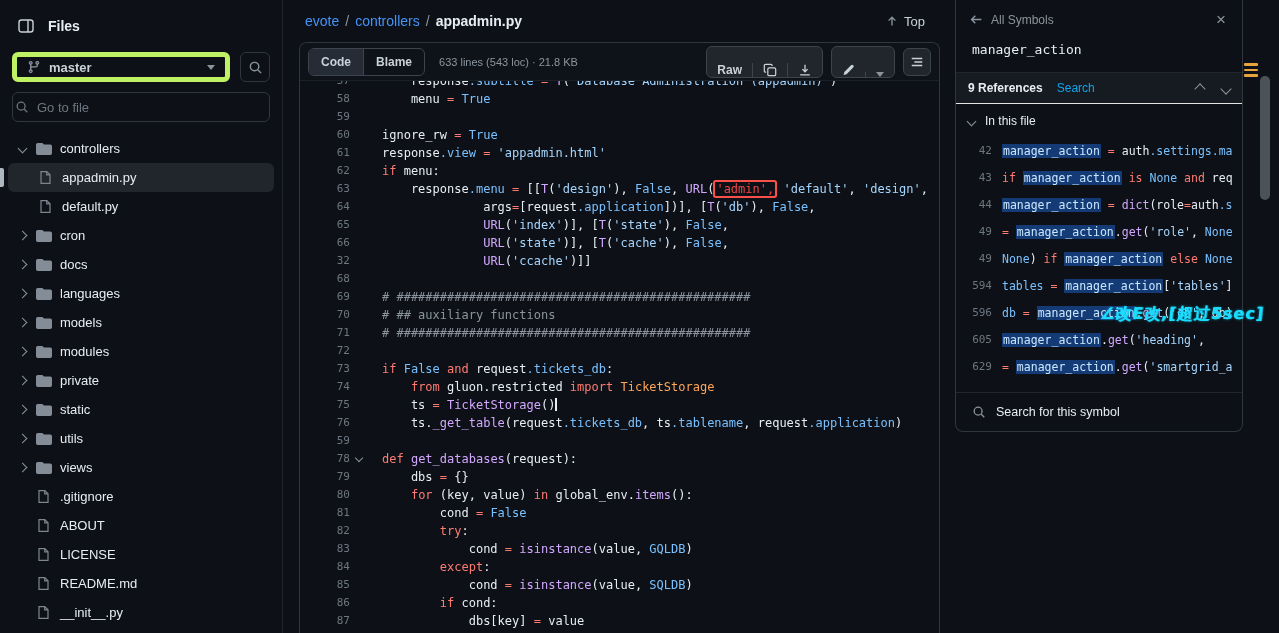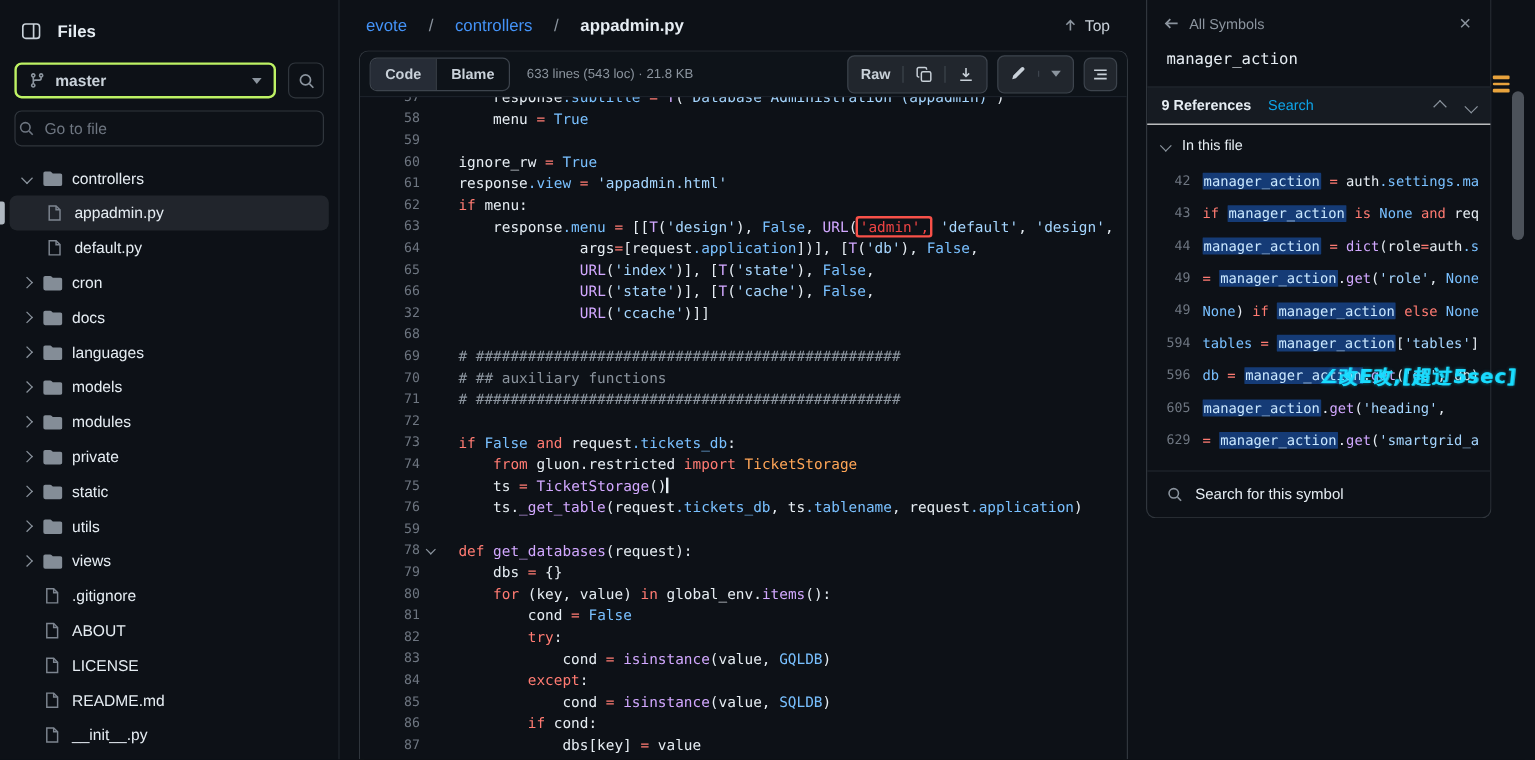--- a/index.html
+++ b/index.html
@@ -7,21 +7,21 @@
 body{background:#0d1117;color:#e6edf3;font-family:"Liberation Sans",sans-serif;overflow:hidden;position:relative;font-size:13px}
 button{font-family:inherit;cursor:pointer;background:none;border:none;color:inherit}
 svg{display:block}
 
 
 .sidebar{position:absolute;left:0;top:0;bottom:0;width:283px;border-right:1px solid #21262d;padding:10px 8px;background:#0d1117}
 .sb-head{display:flex;align-items:center;gap:8px;padding:2px 4px 12px}
 .icon-btn28{width:28px;height:28px;border-radius:6px;display:flex;align-items:center;justify-content:center}
 .sb-title{font-weight:700;font-size:14px}
 .branch-row{display:flex;gap:10px;padding:0 4px}
-.branch-btn{flex:1;height:30px;border:2px solid #bef264;border-radius:6px;display:flex;align-items:center;gap:8px;padding:0 10px;color:#c9d1d9;font-size:13px;background:transparent}
+.branch-btn{flex:1;height:30px;border:5px solid #bef264;border-radius:6px;display:flex;align-items:center;gap:8px;padding:0 10px;color:#c9d1d9;font-size:13px;background:transparent}
 .branch-btn .lbl{flex:1;text-align:left;font-weight:600}
 .caret{width:0;height:0;border-left:4px solid transparent;border-right:4px solid transparent;border-top:5px solid #8b949e}
 .sq30{width:30px;height:30px;border:1px solid #30363d;border-radius:6px;display:flex;align-items:center;justify-content:center;flex:none}
 .goto{margin:10px 4px 0;height:30px;border:1px solid #30363d;border-radius:6px;display:flex;align-items:center;gap:8px;padding:0 2px}
 .goto input{flex:1;background:transparent;border:0;outline:0;color:#e6edf3;font-size:13px;font-family:inherit;min-width:0}
 .goto input::placeholder{color:#6e7681}
 .tree{margin-top:12px}
 .tree-row{height:29px;display:flex;align-items:center;border-radius:6px;font-size:13px;color:#e6edf3;position:relative;padding-left:6px;cursor:pointer}
 .tree-row.selected{background:rgba(177,186,196,.12)}
 .tree-row.selected::before{content:"";position:absolute;left:-8px;top:5px;height:19px;width:4px;border-radius:0 2px 2px 0;background:#afb8c1}
@@ -31,34 +31,34 @@
 .chev.down{transform:rotate(45deg)}
 .ticon{width:16px;height:16px;flex:none;margin-left:6px;display:flex;align-items:center}
 .tlabel{margin-left:8px;white-space:nowrap}
 .tree-row.root-file{padding-left:28px}
 .tree-row.root-file .ticon,.tree-row.child-file .ticon{margin-left:0}
 .tree-row.child-file{padding-left:30px}
 
 
 .main{position:absolute;left:299px;top:0;width:641px;height:633px}
 .bc-bar{height:42px;display:flex;align-items:center;justify-content:space-between;padding:0 6px}
-.crumbs{font-size:14px;display:flex;align-items:flex-start;gap:18px}
+.crumbs{font-size:14px;display:flex;align-items:flex-start;gap:6px}
 .crumbs a{color:#4493f8;text-decoration:none;cursor:pointer}
 .crumbs .sep{color:#8b949e}
 .crumbs .cur{font-weight:600}
 .top-btn{display:flex;align-items:center;gap:6px;color:#c9d1d9;font-size:13px;padding:4px 9px;border-radius:6px}
 .code-card{position:absolute;top:42px;left:0;right:0;bottom:0;border:1px solid #30363d;border-bottom:0;border-radius:8px 8px 0 0;background:#0d1117;display:flex;flex-direction:column;overflow:hidden}
 .card-head{height:38px;flex:none;display:flex;align-items:center;padding:0 8px;background:#0e1319;border-bottom:1px solid #1b2129}
 .seg{display:flex;border:1px solid #3d444d;border-radius:6px;height:28px;overflow:hidden}
 .seg button{height:100%;padding:0 12px;font-size:12px;font-weight:600;color:#c9d1d9}
 .seg button.active{background:#262c36}
 .seg button+button{border-left:1px solid #3d444d}
 .meta{color:#8b949e;font-size:11px;margin-left:14px}
 .head-right{margin-left:auto;display:flex;align-items:center;gap:8px}
-.bgroup{display:flex;align-items:center;height:32px;border:1px solid #3d444d;border-radius:6px;overflow:hidden;background:#21262d}
+.bgroup{display:flex;align-items:flex-end;height:32px;border:1px solid #3d444d;border-radius:6px;overflow:hidden;background:#21262d}
 .bgroup>button{display:flex;align-items:center;justify-content:center;padding:0 10px;font-size:12px;font-weight:600;color:#c9d1d9}
 .bgroup>button+button{border-left:1px solid #3d444d}
 .sqbtn{width:28px;height:28px;border:1px solid #3d444d;border-radius:6px;background:#21262d;display:flex;align-items:center;justify-content:center}
 .code-body{flex:1;overflow:hidden;position:relative}
 .lines{margin-top:-9px}
 .cl{display:flex;height:18px;line-height:18px}
 .gut{width:50px;flex:none;text-align:right;color:#6e7681;font:11px/18px "DejaVu Sans Mono",monospace;cursor:pointer}
 .foldc{width:20px;flex:none;position:relative}
 .foldc.has::after{content:"";position:absolute;left:6px;top:5px;width:5px;height:5px;border-right:1.5px solid #8b949e;border-bottom:1.5px solid #8b949e;transform:rotate(45deg)}
 .ctext{flex:none;white-space:pre;font:12px/18px "DejaVu Sans Mono",monospace;padding-left:12px}

